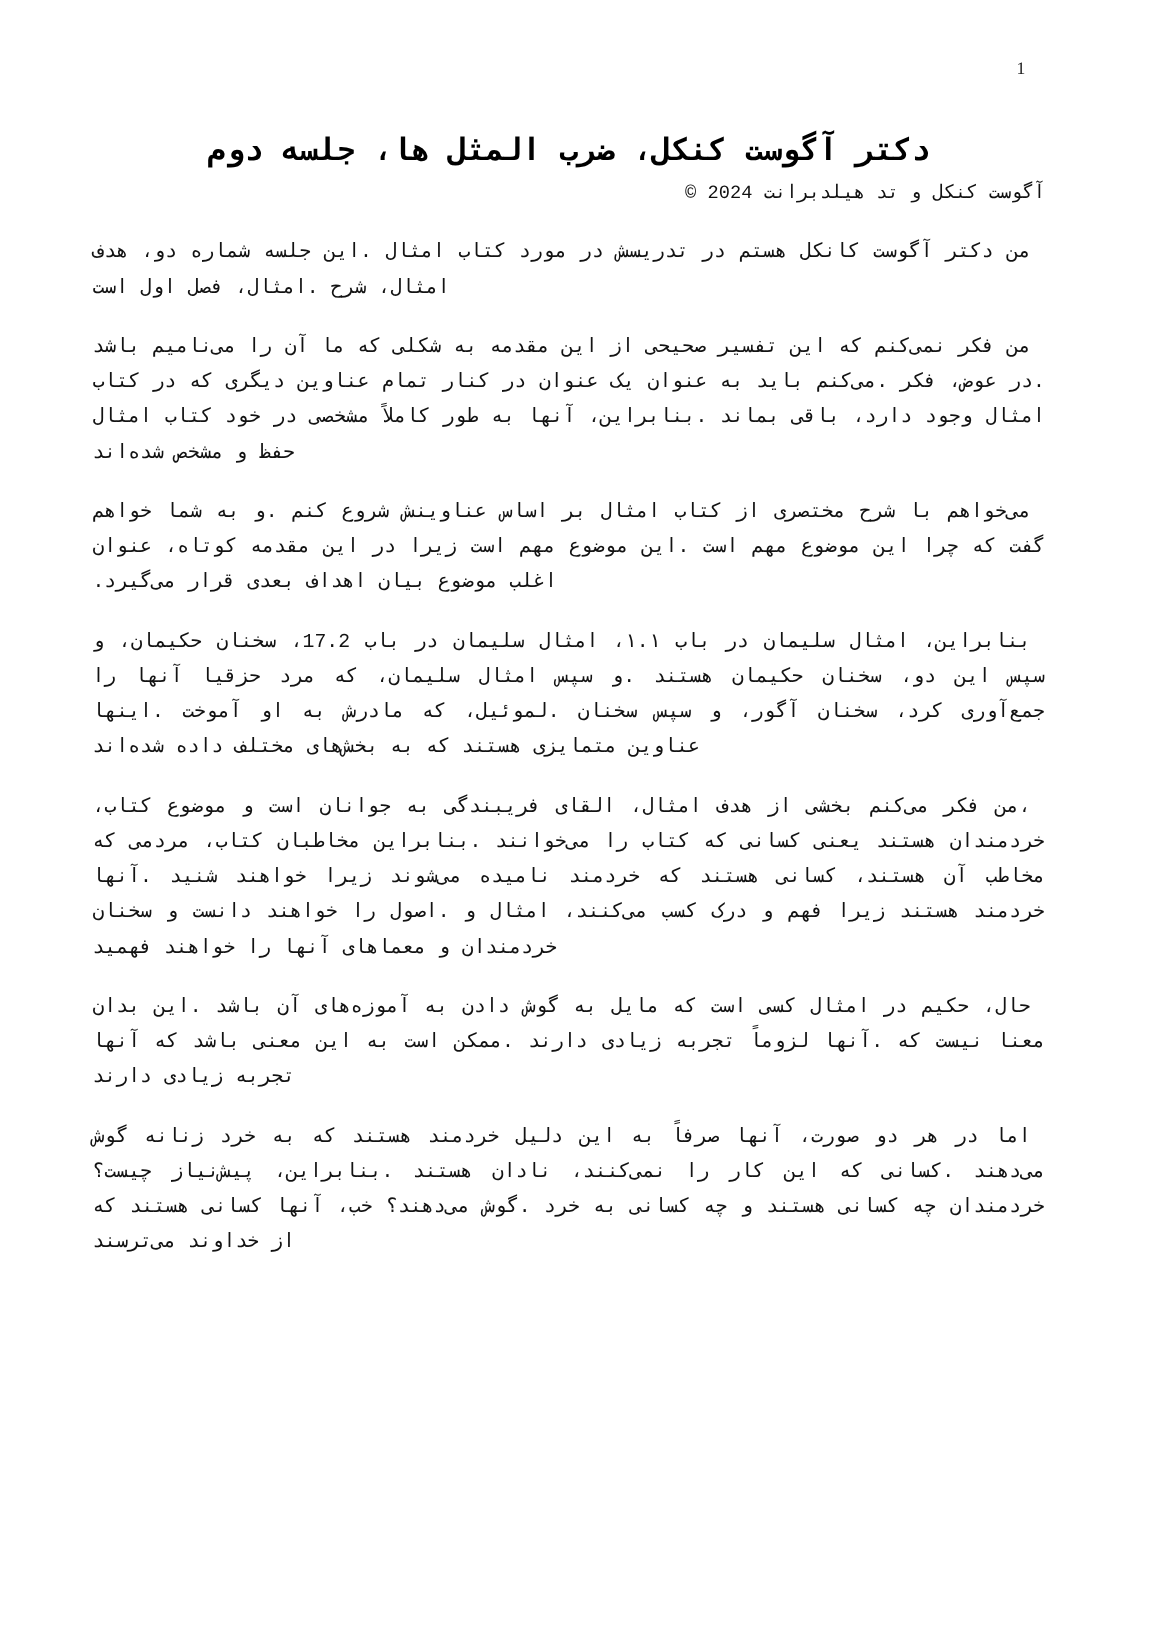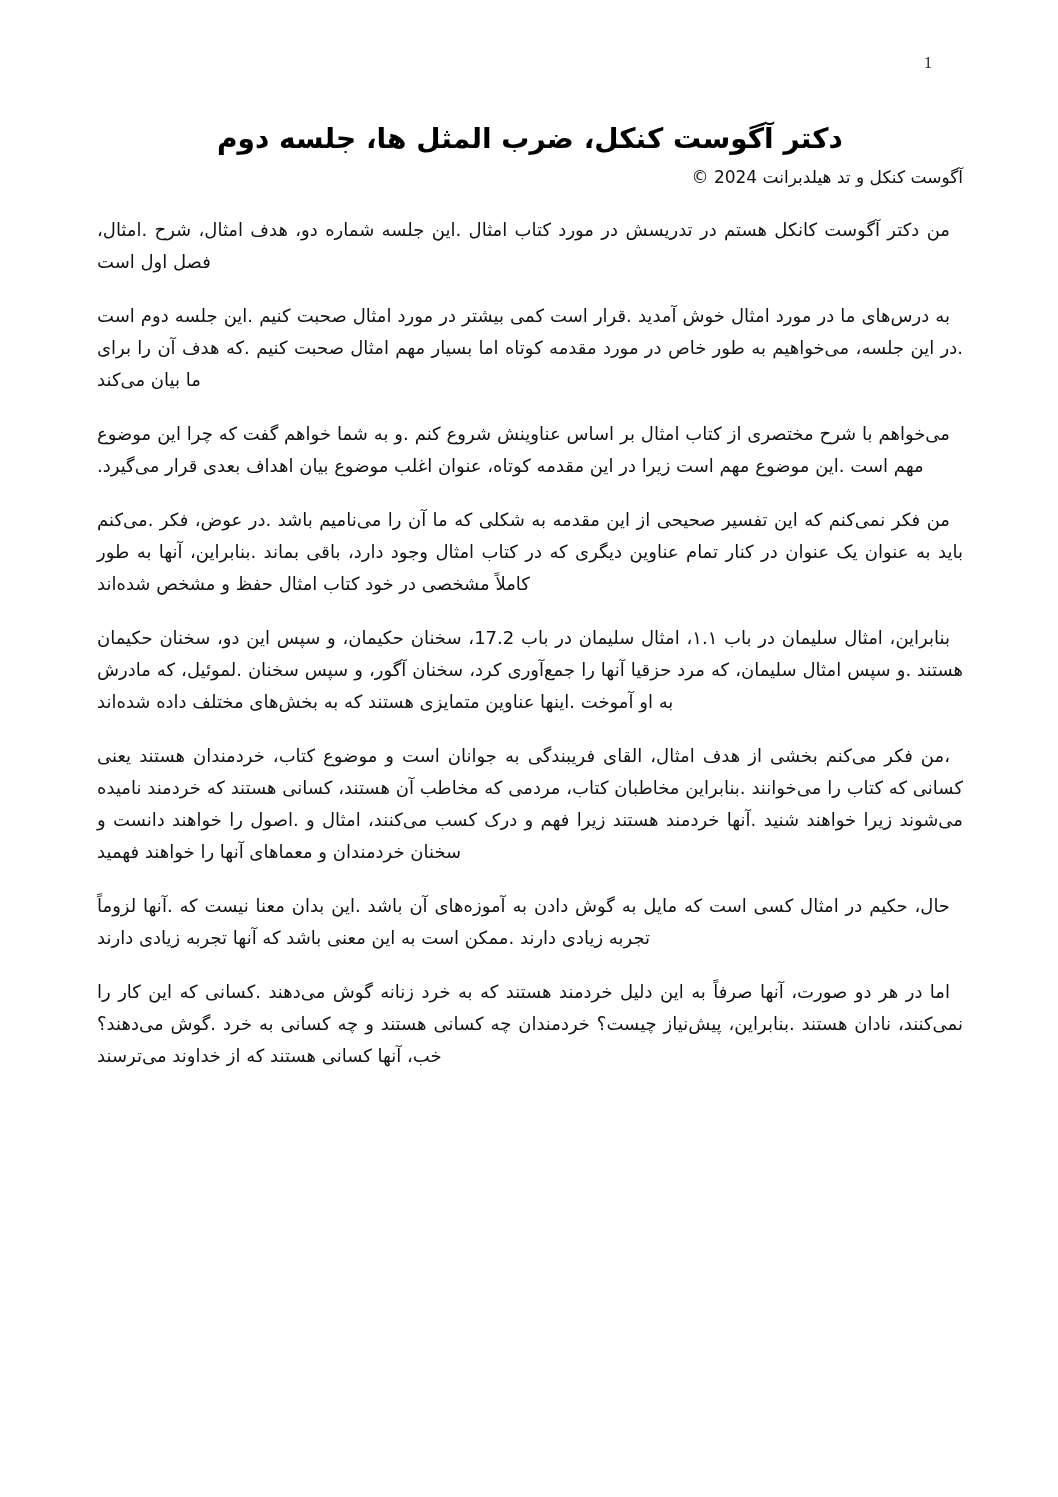--- a/index.html
+++ b/index.html
@@ -20,22 +20,23 @@
     position: absolute;
     top: 54px;
     right: 126px;
     font-family: "Liberation Serif", "DejaVu Serif", serif;
     font-size: 16px;
     color: #222;
   }
   .content {
     position: absolute;
     top: 118px;
-    left: 97px;
+    left: 84px;
     width: 866px;
+    font-family: Liberation Mono, monospace;
   }
   .doc-title {
     direction: rtl;
     text-align: center;
     font-size: 28px;
     line-height: 42px;
     font-weight: bold;
     margin: 0 0 4px 0;
     color: #000;
   }
@@ -61,21 +62,20 @@
 </style>
 </head>
 <body>
 
 <div class="page">
   <div class="page-number">1</div>
   <div class="content">
     <div class="doc-title">دکتر آگوست کنکل، ضرب المثل ها، جلسه دوم</div>
     <div class="doc-subtitle">آگوست کنکل و تد هیلدبرانت 2024 ©</div>
     <div class="para">من دکتر آگوست کانکل هستم در تدریسش در مورد کتاب امثال .این جلسه شماره دو، هدف امثال، شرح .امثال، فصل اول است</div>
-    <div class="para">به درس‌های ما در مورد امثال خوش آمدید .قرار است کمی بیشتر در مورد امثال صحبت کنیم .این جلسه دوم است .در این جلسه، می‌خواهیم به طور خاص در مورد مقدمه کوتاه اما بسیار مهم امثال صحبت کنیم .که هدف آن را برای ما بیان می‌کند</div>
+    <div class="para">من فکر نمی‌کنم که این تفسیر صحیحی از این مقدمه به شکلی که ما آن را می‌نامیم باشد .در عوض، فکر .می‌کنم باید به عنوان یک عنوان در کنار تمام عناوین دیگری که در کتاب امثال وجود دارد، باقی بماند .بنابراین، آنها به طور کاملاً مشخصی در خود کتاب امثال حفظ و مشخص شده‌اند</div>
     <div class="para">می‌خواهم با شرح مختصری از کتاب امثال بر اساس عناوینش شروع کنم .و به شما خواهم گفت که چرا این موضوع مهم است .این موضوع مهم است زیرا در این مقدمه کوتاه، عنوان اغلب موضوع بیان اهداف بعدی قرار می‌گیرد.</div>
-    <div class="para">من فکر نمی‌کنم که این تفسیر صحیحی از این مقدمه به شکلی که ما آن را می‌نامیم باشد .در عوض، فکر .می‌کنم باید به عنوان یک عنوان در کنار تمام عناوین دیگری که در کتاب امثال وجود دارد، باقی بماند .بنابراین، آنها به طور کاملاً مشخصی در خود کتاب امثال حفظ و مشخص شده‌اند</div>
     <div class="para">بنابراین، امثال سلیمان در باب ۱.۱، امثال سلیمان در باب 17.2، سخنان حکیمان، و سپس این دو، سخنان حکیمان هستند .و سپس امثال سلیمان، که مرد حزقیا آنها را جمع‌آوری کرد، سخنان آگور، و سپس سخنان .لموئیل، که مادرش به او آموخت .اینها عناوین متمایزی هستند که به بخش‌های مختلف داده شده‌اند</div>
     <div class="para">،من فکر می‌کنم بخشی از هدف امثال، القای فریبندگی به جوانان است و موضوع کتاب، خردمندان هستند یعنی کسانی که کتاب را می‌خوانند .بنابراین مخاطبان کتاب، مردمی که مخاطب آن هستند، کسانی هستند که خردمند نامیده می‌شوند زیرا خواهند شنید .آنها خردمند هستند زیرا فهم و درک کسب می‌کنند، امثال و .اصول را خواهند دانست و سخنان خردمندان و معماهای آنها را خواهند فهمید</div>
     <div class="para">حال، حکیم در امثال کسی است که مایل به گوش دادن به آموزه‌های آن باشد .این بدان معنا نیست که .آنها لزوماً تجربه زیادی دارند .ممکن است به این معنی باشد که آنها تجربه زیادی دارند</div>
     <div class="para">اما در هر دو صورت، آنها صرفاً به این دلیل خردمند هستند که به خرد زنانه گوش می‌دهند .کسانی که این کار را نمی‌کنند، نادان هستند .بنابراین، پیش‌نیاز چیست؟ خردمندان چه کسانی هستند و چه کسانی به خرد .گوش می‌دهند؟ خب، آنها کسانی هستند که از خداوند می‌ترسند</div>
   </div>
 </div>
 
 </body></html>

